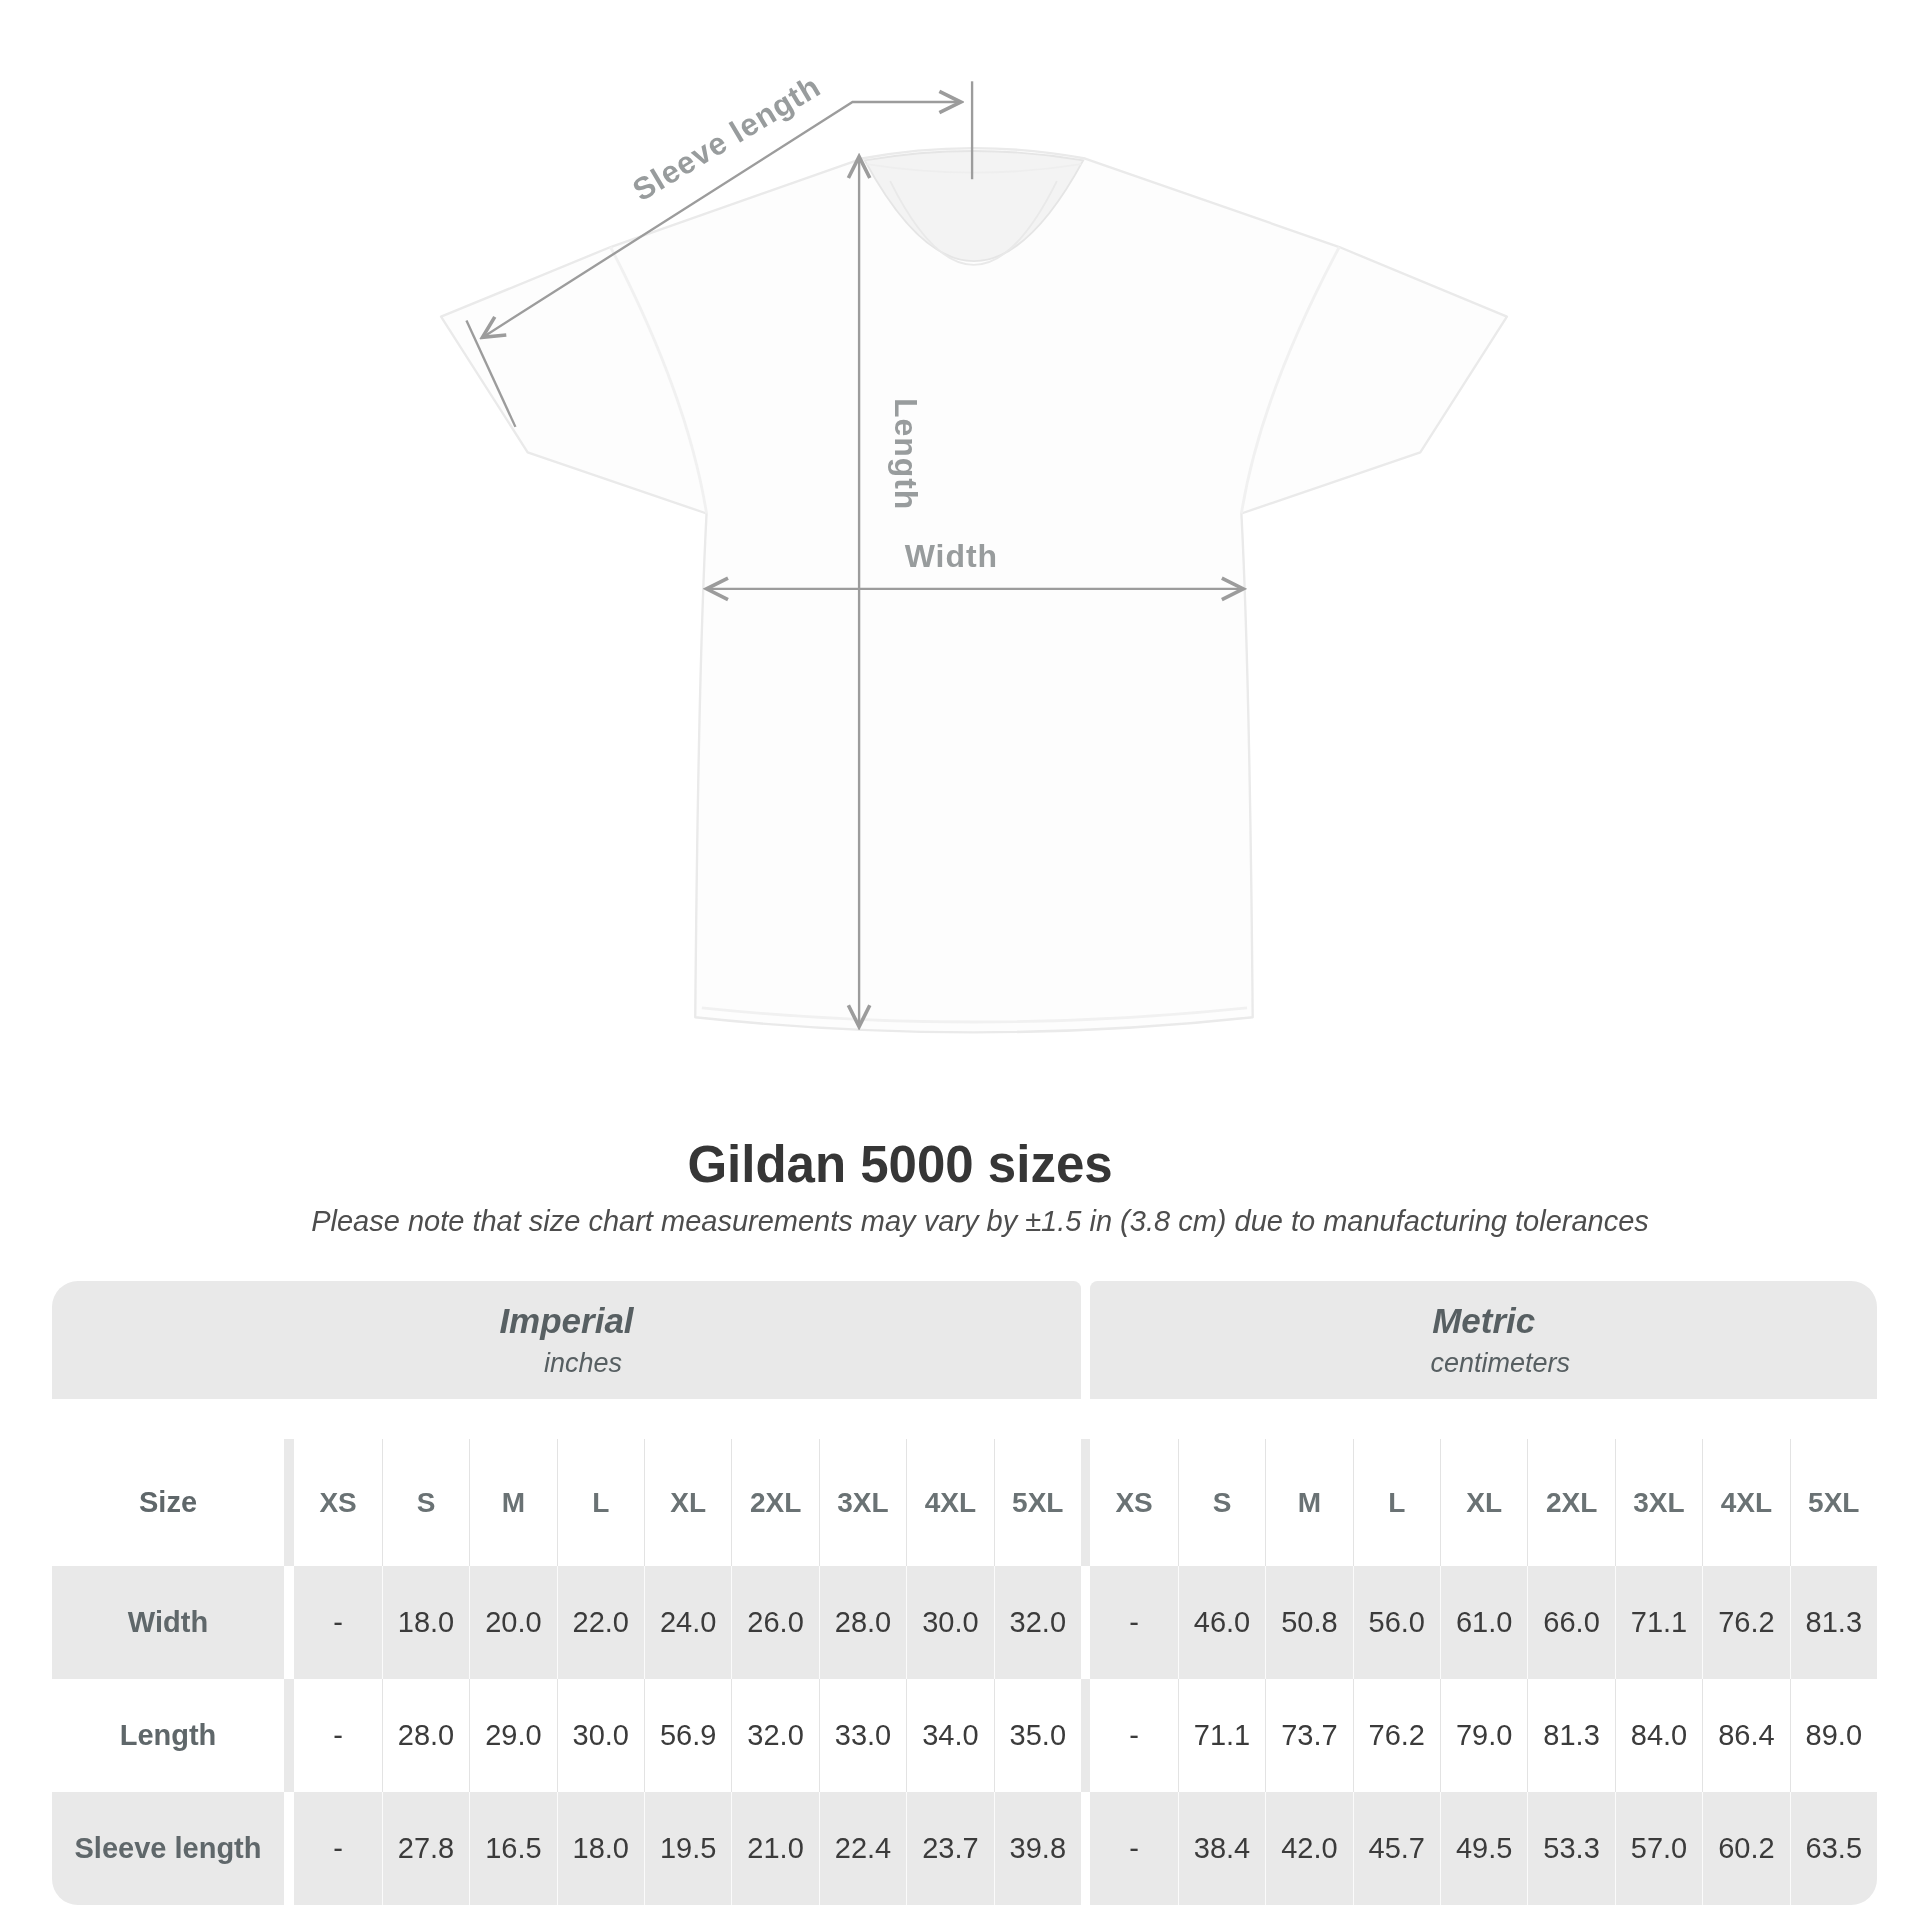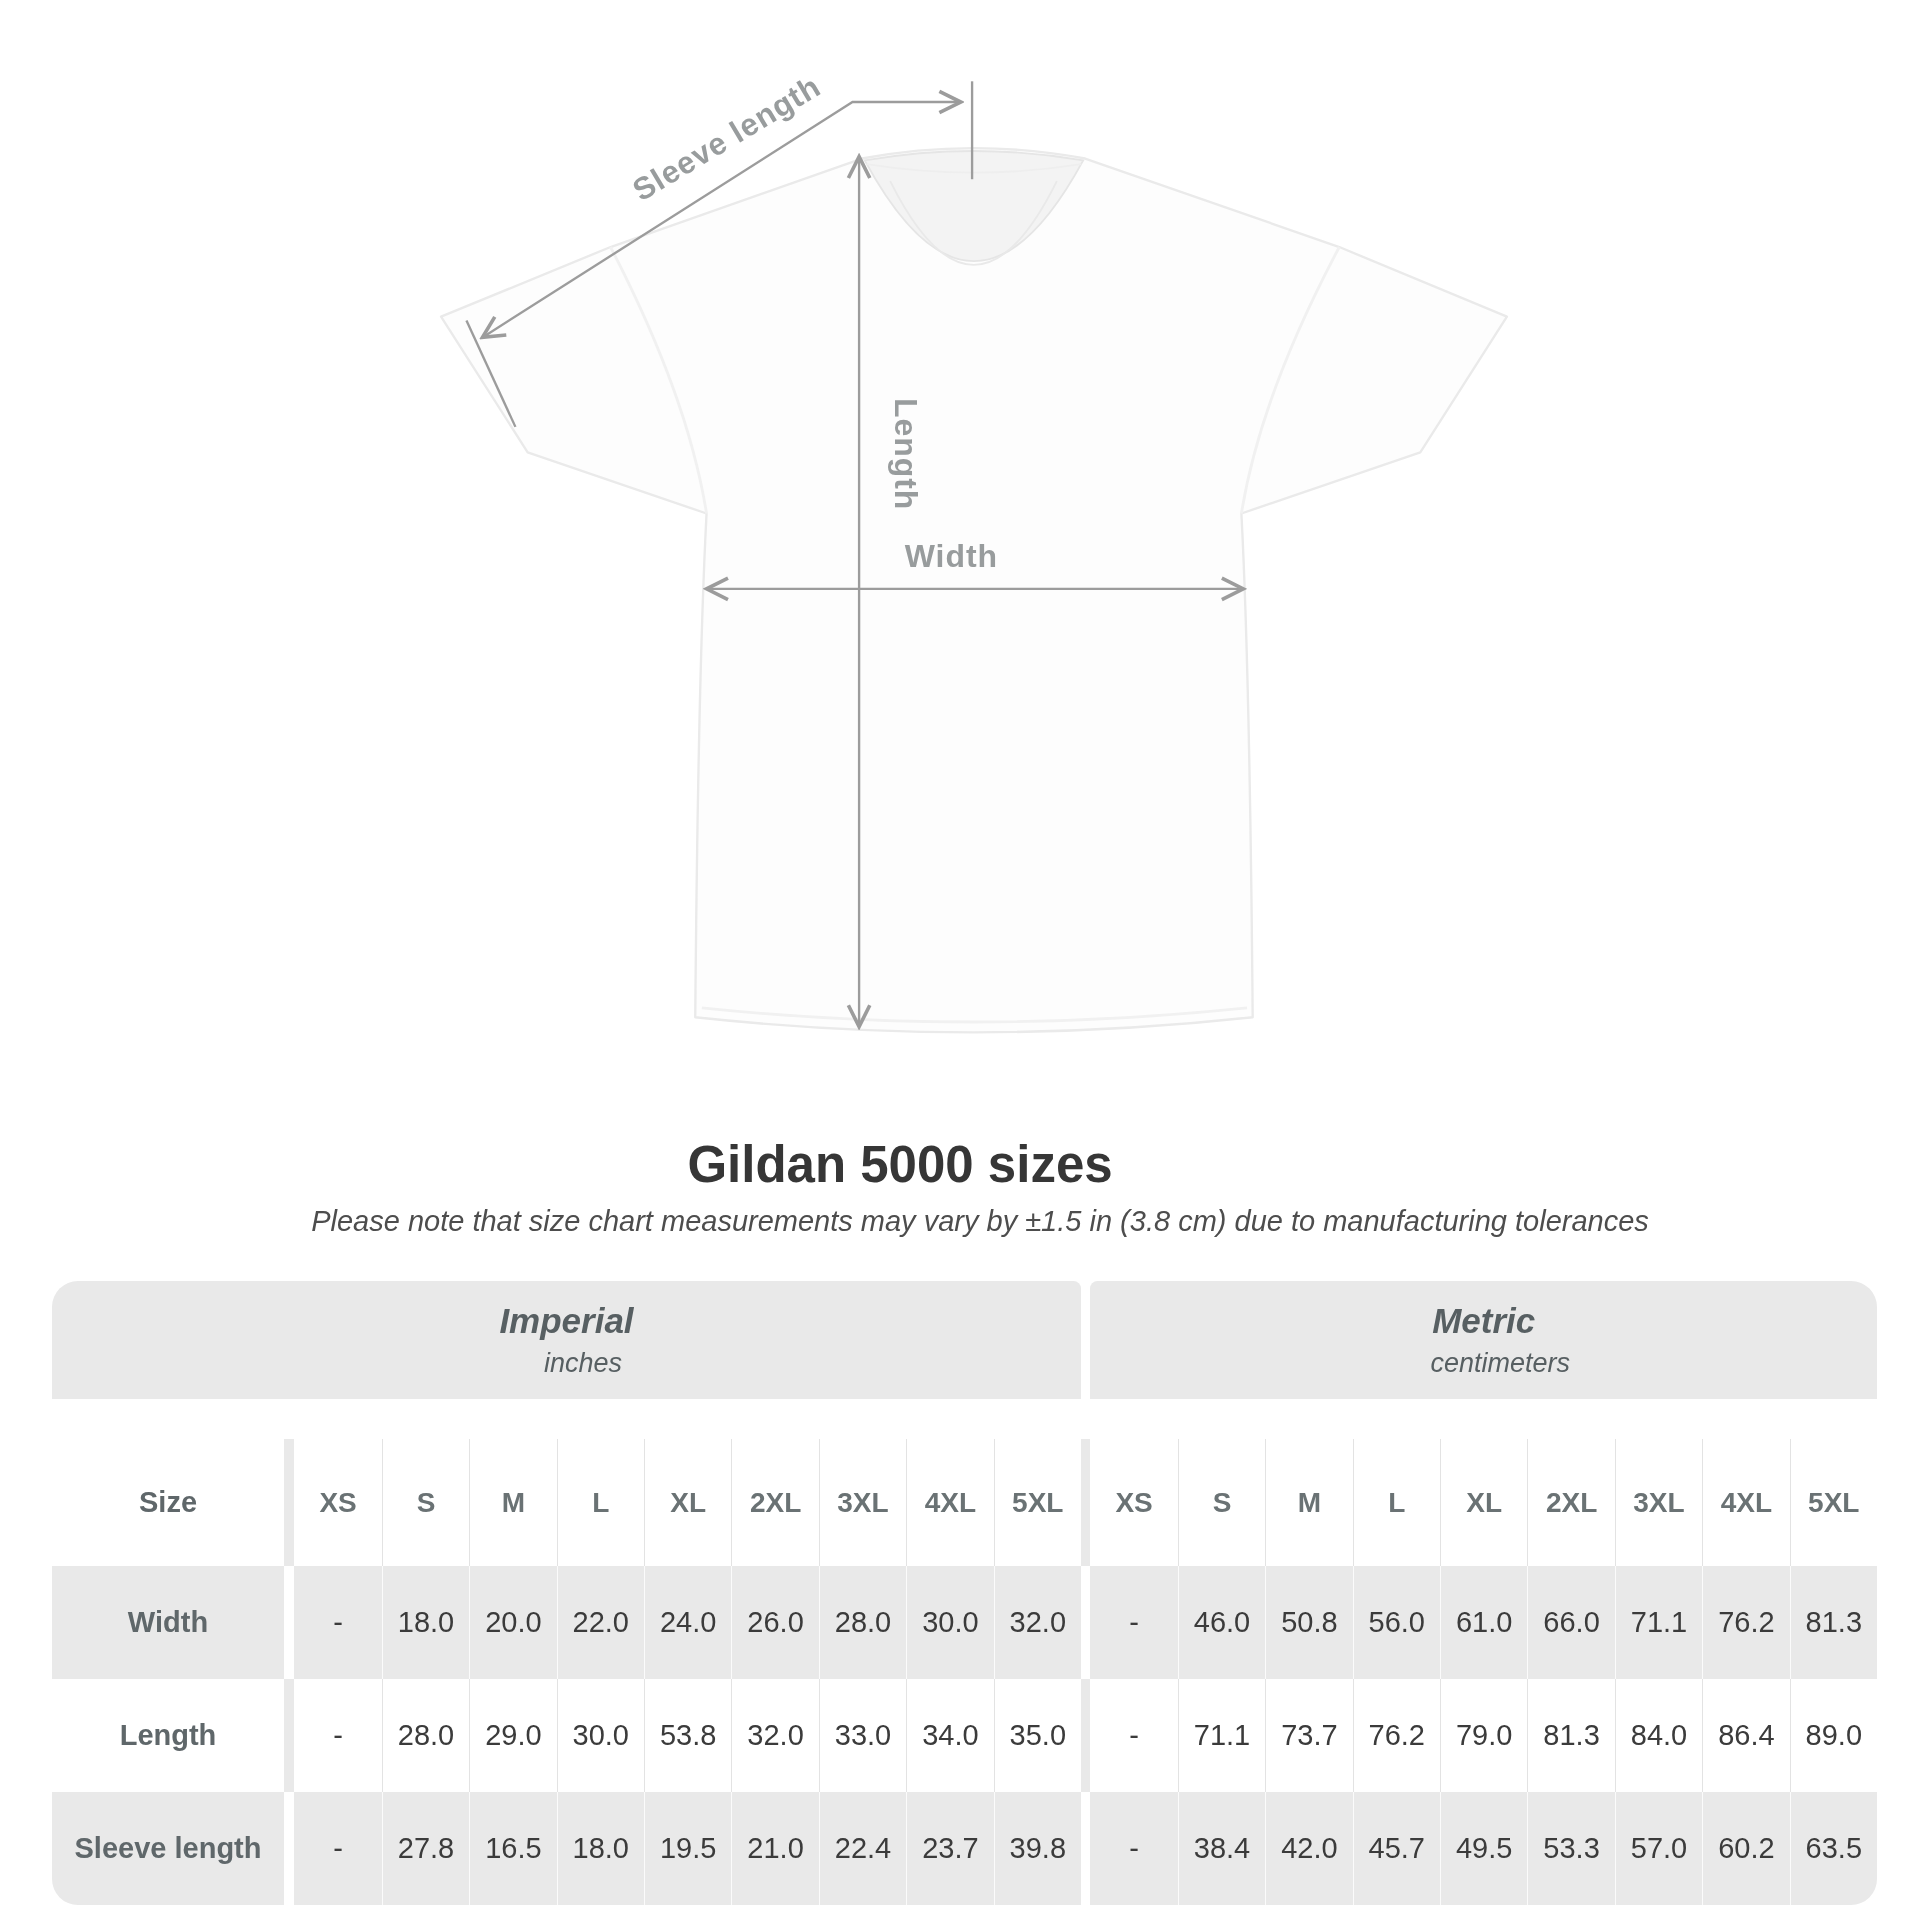--- a/index.html
+++ b/index.html
@@ -166,21 +166,21 @@
     <div class="cell">81.3</div>
   </div>
 
   <div class="row data white">
     <div class="cell label">Length</div>
     <div class="gapcell"></div>
     <div class="cell">-</div>
     <div class="cell">28.0</div>
     <div class="cell">29.0</div>
     <div class="cell">30.0</div>
-    <div class="cell">53.8</div>
+    <div class="cell">56.9</div>
     <div class="cell">32.0</div>
     <div class="cell">33.0</div>
     <div class="cell">34.0</div>
     <div class="cell">35.0</div>
     <div class="gapcell"></div>
     <div class="cell">-</div>
     <div class="cell">71.1</div>
     <div class="cell">73.7</div>
     <div class="cell">76.2</div>
     <div class="cell">79.0</div>

